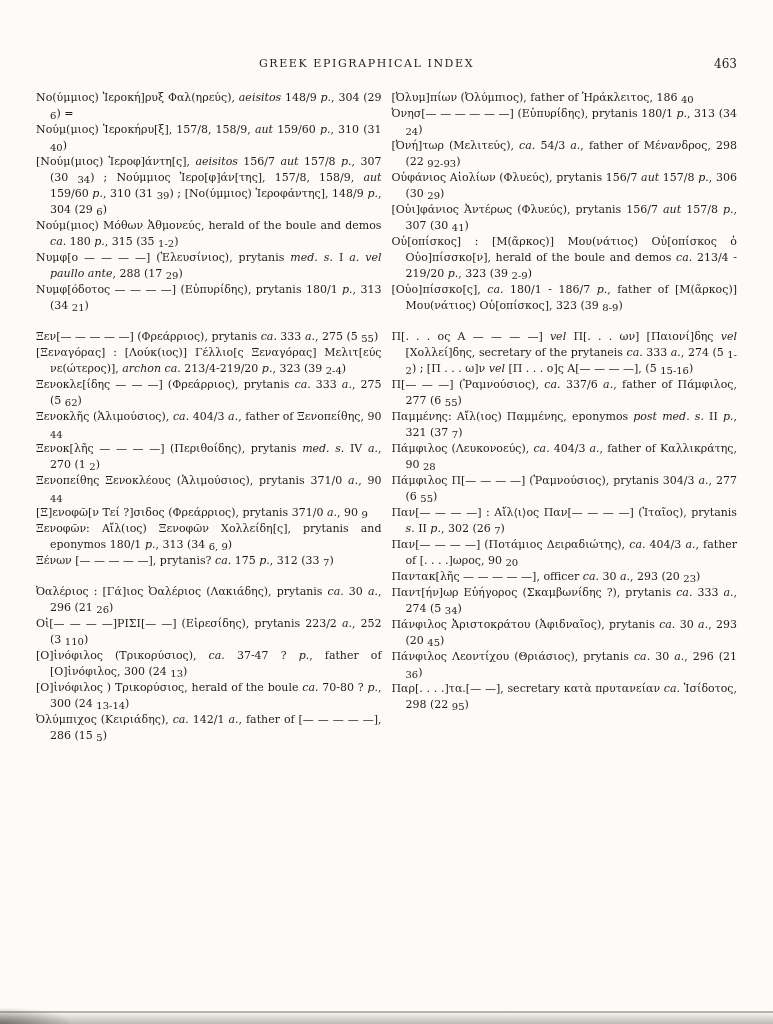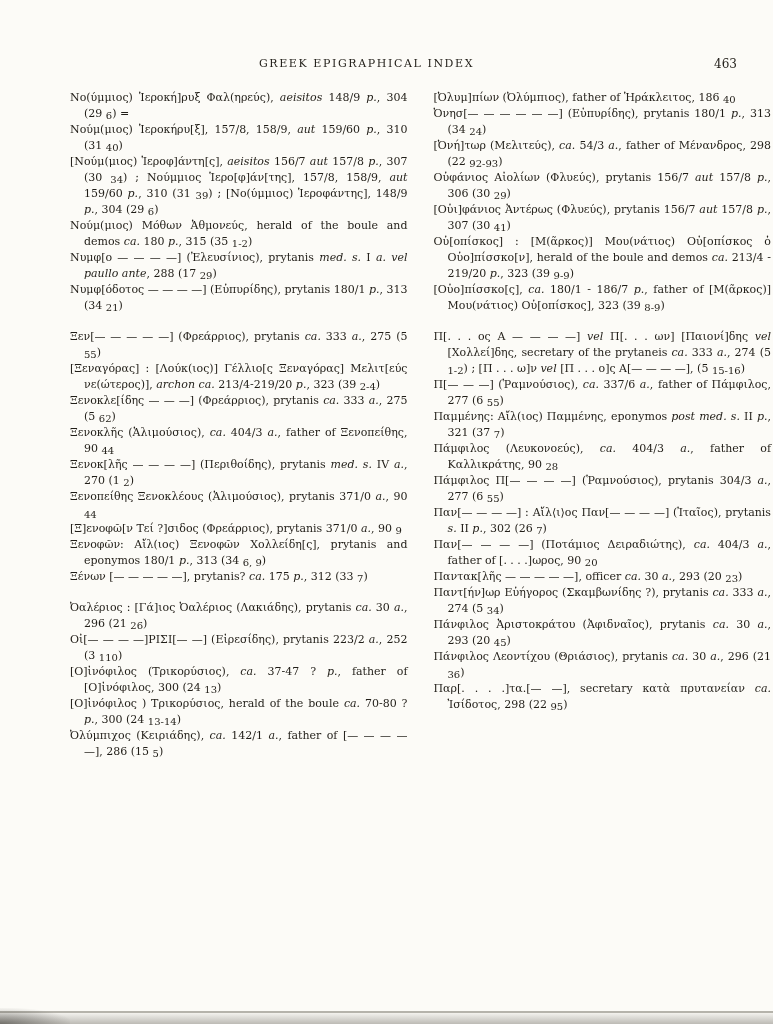--- a/index.html
+++ b/index.html
@@ -13,21 +13,21 @@
     overflow:hidden;
   }
   .header { position:absolute; top:57px; left:36px; right:36px; height:18px; }
   .title {
     position:absolute; left:0; right:40px; text-align:center;
     font-size:11px; letter-spacing:1.6px; white-space:nowrap;
   }
   .pageno { position:absolute; right:0; top:0; font-size:12px; }
   .columns {
     position:absolute; top:90px; left:36px; width:701px;
-    display:flex; gap:26px;margin-left:34px;
+    display:flex; gap:10px;
   }
   .column {
     flex:1; min-width:0;
     font-size:11px; line-height:16px;
     text-align:justify;
   }
   .group { margin-bottom:15px; }
   .group:last-child { margin-bottom:0; }
   .entry { padding-left:14px; text-indent:-14px; }
   .entry i { font-style:italic; }
@@ -85,21 +85,21 @@
           <p class="entry">Ὀλύμπιχος (Κειριάδης), <i>ca.</i> 142/1 <i>a.</i>, father of [— — — — —], 286 (15 <sub>5</sub>)</p>
         </div>
       </div>
     <div class="column" id="col-right">
         <div class="group">
           <p class="entry">[Ὀλυμ]πίων (Ὀλύμπιος), father of Ἡράκλειτος, 186 <sub>40</sub></p>
           <p class="entry">Ὀνησ[— — — — — —] (Εὐπυρίδης), prytanis 180/1 <i>p.</i>, 313 (34 <sub>24</sub>)</p>
           <p class="entry">[Ὀνή]τωρ (Μελιτεύς), <i>ca.</i> 54/3 <i>a.</i>, father of Μένανδρος, 298 (22 <sub>92-93</sub>)</p>
           <p class="entry">Οὐφάνιος Αἰολίων (Φλυεύς), prytanis 156/7 <i>aut</i> 157/8 <i>p.</i>, 306 (30 <sub>29</sub>)</p>
           <p class="entry">[Οὐι]φάνιος Ἀντέρως (Φλυεύς), prytanis 156/7 <i>aut</i> 157/8 <i>p.</i>, 307 (30 <sub>41</sub>)</p>
-          <p class="entry">Οὐ[οπίσκος] : [Μ(ᾶρκος)] Μου(νάτιος) Οὐ[οπίσκος ὁ Οὐο]πίσσκο[ν], herald of the boule and demos <i>ca.</i> 213/4 - 219/20 <i>p.</i>, 323 (39 <sub>9-9</sub>)</p>
+          <p class="entry">Οὐ[οπίσκος] : [Μ(ᾶρκος)] Μου(νάτιος) Οὐ[οπίσκος ὁ Οὐο]πίσσκο[ν], herald of the boule and demos <i>ca.</i> 213/4 - 219/20 <i>p.</i>, 323 (39 <sub>2-9</sub>)</p>
           <p class="entry">[Οὐο]πίσσκο[ς], <i>ca.</i> 180/1 - 186/7 <i>p.</i>, father of [Μ(ᾶρκος)] Μου(νάτιος) Οὐ[οπίσκος], 323 (39 <sub>8-9</sub>)</p>
         </div>
         <div class="group">
           <p class="entry">Π[. . . ος Α — — — —] <i>vel</i> Π[. . . ων] [Παιονί]δης <i>vel</i> [Χολλεί]δης, secretary of the prytaneis <i>ca.</i> 333 <i>a.</i>, 274 (5 <sub>1-2</sub>) ; [Π . . . ω]ν <i>vel</i> [Π . . . ο]ς Α[— — — —], (5 <sub>15-16</sub>)</p>
           <p class="entry">Π[— — —] (Ῥαμνούσιος), <i>ca.</i> 337/6 <i>a.</i>, father of Πάμφιλος, 277 (6 <sub>55</sub>)</p>
           <p class="entry">Παμμένης: Αἴλ(ιος) Παμμένης, eponymos <i>post med. s.</i> II <i>p.</i>, 321 (37 <sub>7</sub>)</p>
           <p class="entry">Πάμφιλος (Λευκονοεύς), <i>ca.</i> 404/3 <i>a.</i>, father of Καλλικράτης, 90 <sub>28</sub></p>
           <p class="entry">Πάμφιλος Π[— — — —] (Ῥαμνούσιος), prytanis 304/3 <i>a.</i>, 277 (6 <sub>55</sub>)</p>
           <p class="entry">Παν[— — — —] : Αἴλ⟨ι⟩ος Παν[— — — —] (Ἰταῖος), prytanis <i>s.</i> II <i>p.</i>, 302 (26 <sub>7</sub>)</p>
           <p class="entry">Παν[— — — —] (Ποτάμιος Δειραδιώτης), <i>ca.</i> 404/3 <i>a.</i>, father of [. . . .]ωρος, 90 <sub>20</sub></p>

